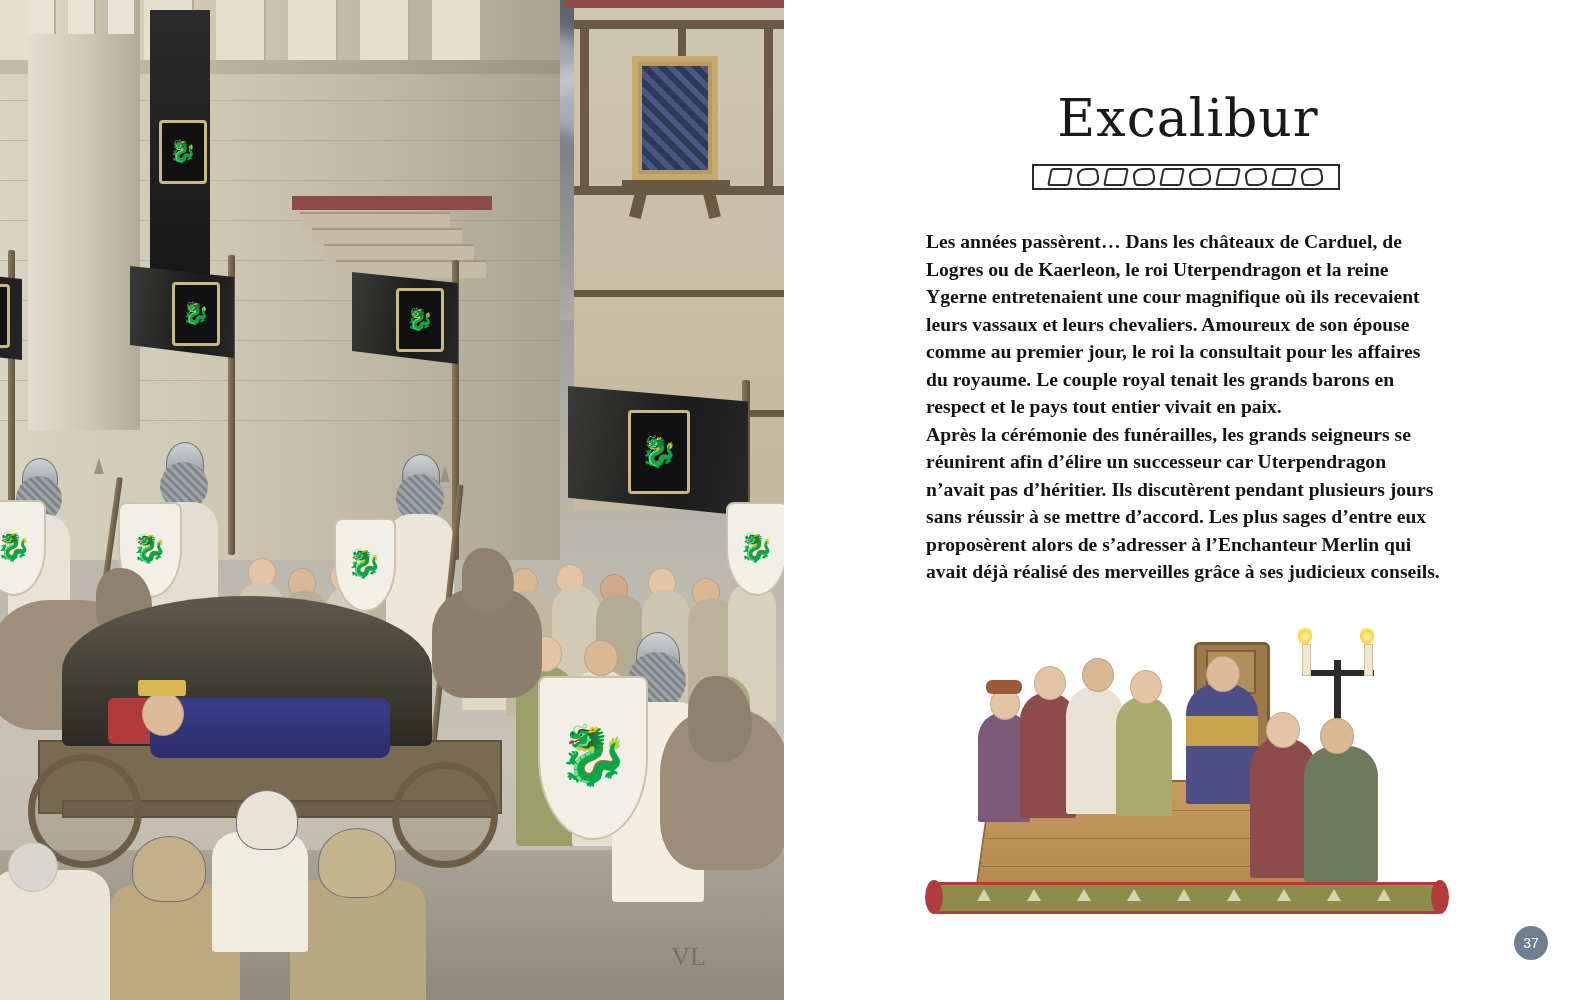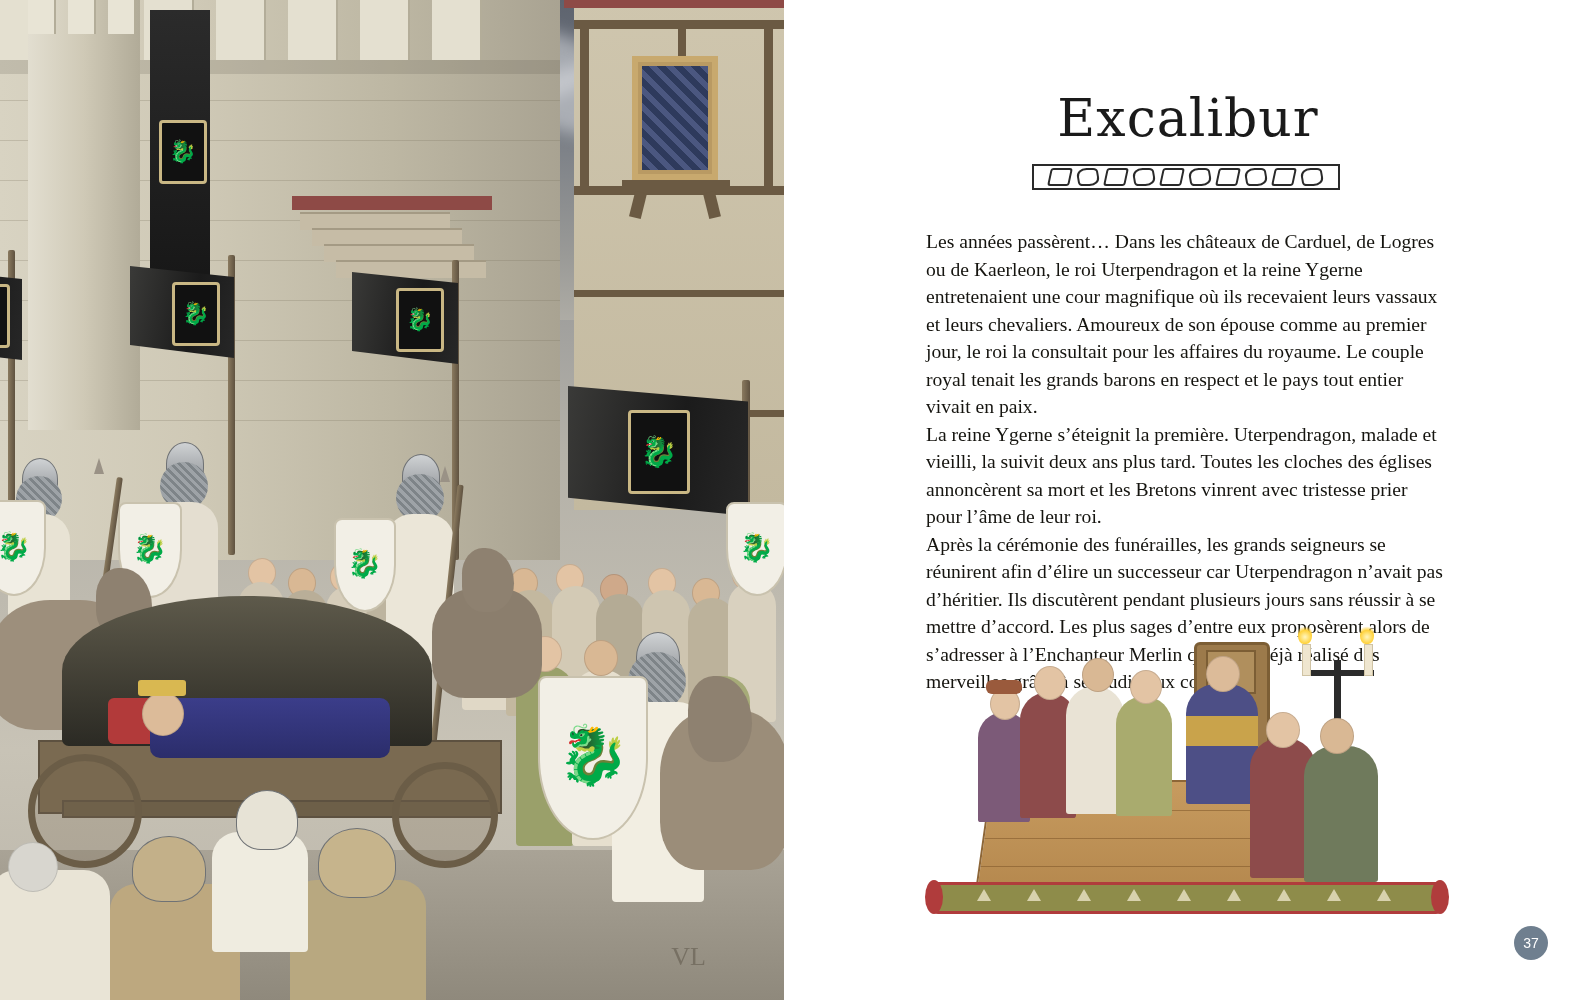--- a/index.html
+++ b/index.html
@@ -274,21 +274,21 @@
   .body-text {
     position: absolute;
     left: 142px; top: 228px;
     width: 520px;
     font-family: "Liberation Serif", serif;
     font-size: 19.6px;
     line-height: 27.5px;
     color: #15140f;
     text-align: left;
   }
-  .body-text p { margin: 0; }
+  .body-text p { margin: 0; font-weight: bold; }
 
   
   .vignette {
     position: absolute;
     left: 140px; top: 620px;
     width: 520px; height: 300px;
   }
   .table-top {
     position: absolute;
     left: 58px; top: 160px;
@@ -589,21 +589,20 @@
       <span class="knot"></span>
       <span class="knot alt"></span>
       <span class="knot"></span>
       <span class="knot alt"></span>
       <span class="knot"></span>
       <span class="knot alt"></span>
     </div>
 
     <div class="body-text">
       <p>Les années passèrent… Dans les châteaux de Carduel, de Logres ou de Kaerleon, le roi Uterpendragon et la reine Ygerne entretenaient une cour magnifique où ils recevaient leurs vassaux et leurs chevaliers. Amoureux de son épouse comme au premier jour, le roi la consultait pour les affaires du royaume. Le couple royal tenait les grands barons en respect et le pays tout entier vivait en paix.</p>
-      <p>La reine Ygerne s’éteignit la première. Uterpendragon, malade et vieilli, la suivit deux ans plus tard. Toutes les cloches des églises annoncèrent sa mort et les Bretons vinrent avec tristesse prier pour l’âme de leur roi.</p>
       <p>Après la cérémonie des funérailles, les grands seigneurs se réunirent afin d’élire un successeur car Uterpendragon n’avait pas d’héritier. Ils discutèrent pendant plusieurs jours sans réussir à se mettre d’accord. Les plus sages d’entre eux proposèrent alors de s’adresser à l’Enchanteur Merlin qui avait déjà réalisé des merveilles grâce à ses judicieux conseils.</p>
     </div>
 
     <div class="vignette">
 
       <div class="throne"></div>
       <div style="position:absolute;left:282px;top:30px;width:46px;height:40px;background:#b08f5d;border:2px solid #7c5e35;"></div>
 
       <div class="candle-stand">
         <div style="position:absolute;left:42px;top:30px;width:7px;height:130px;background:#2b2b2b;"></div>

